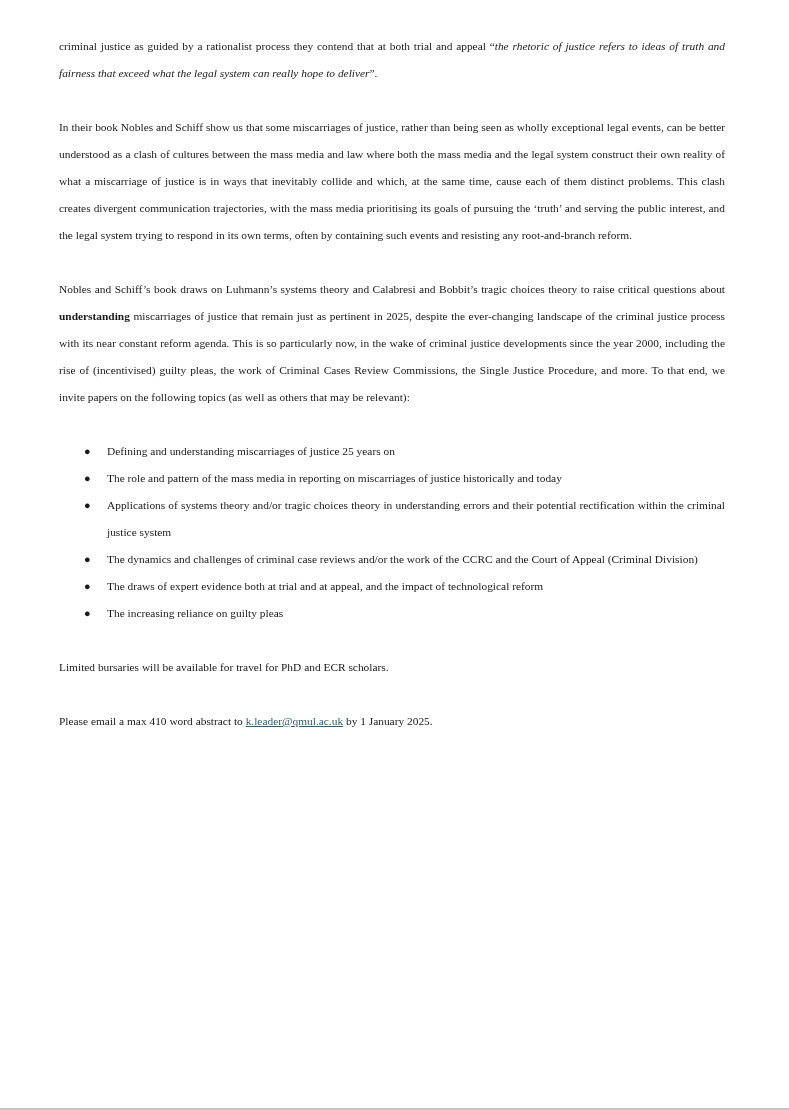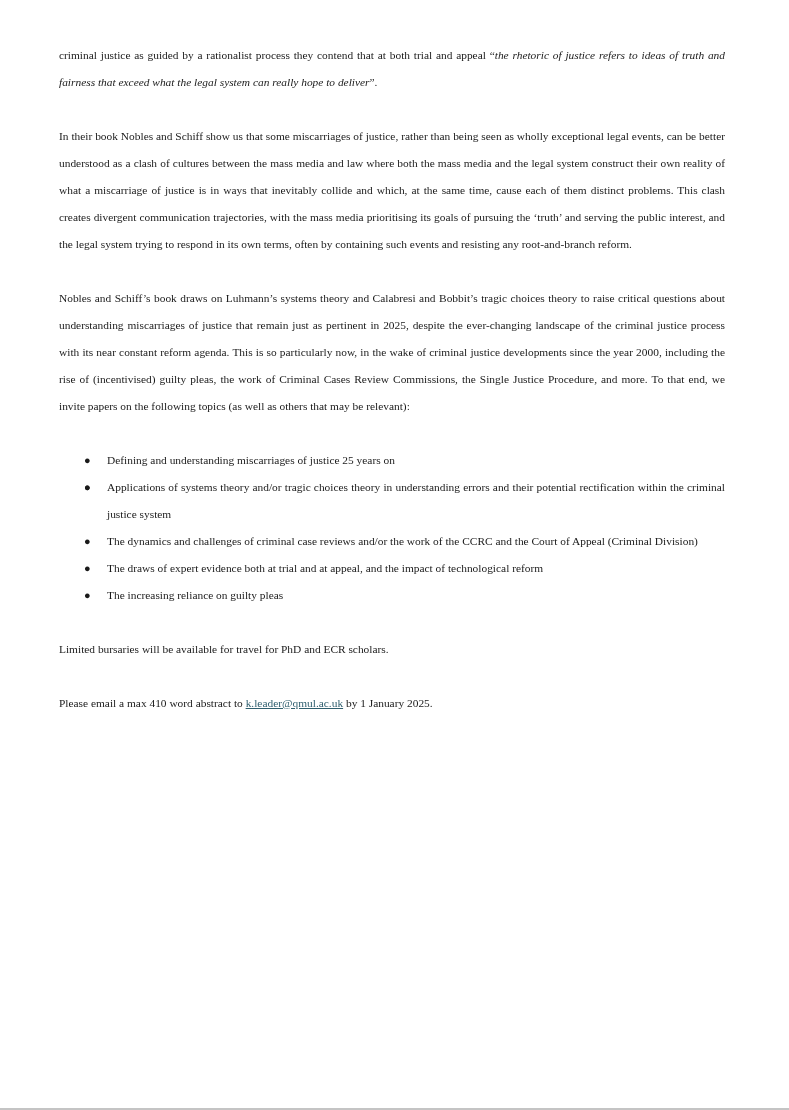--- a/index.html
+++ b/index.html
@@ -2,27 +2,27 @@
 <html><head>
   <meta charset="utf-8">
   <style>
     html, body { margin: 0; padding: 0; background: #ffffff; }
     body {
       width: 789px; height: 1110px; position: relative; overflow: hidden;
       font-family: "Liberation Serif", "DejaVu Serif", serif;
       color: #1a1a1a;
     }
     .page {
-      position: absolute; left: 59px; top: 42px; width: 666px;
+      position: absolute; left: 59px; top: 33px; width: 666px;
       font-size: 11.4px; line-height: 27px;
     }
     p { margin: 0; text-align: justify; }
     .gap { height: 27px; }
     em { font-style: italic; }
-    strong { font-weight: normal; }
+    strong { font-weight: bold; }
     ul.topics { list-style: none; margin: 0; padding: 0; }
     ul.topics li { position: relative; padding-left: 48px; text-align: justify; }
     ul.topics li .bullet {
       position: absolute; left: 25px; top: 0; font-size: 11px;
     }
     a.email { color: #2f5f6f; }
     .bottom-rule {
       position: absolute; left: 0; right: 0; top: 1108px; height: 2px; background: #c4c4c4;
     }
   </style>
@@ -38,21 +38,21 @@
   <p>In their book Nobles and Schiff show us that some miscarriages of justice, rather than being seen as wholly exceptional legal events, can be better understood as a clash of cultures between the mass media and law where both the mass media and the legal system construct their own reality of what a miscarriage of justice is in ways that inevitably collide and which, at the same time, cause each of them distinct problems. This clash creates divergent communication trajectories, with the mass media prioritising its goals of pursuing the ‘truth’ and serving the public interest, and the legal system trying to respond in its own terms, often by containing such events and resisting any root-and-branch reform.</p>
 
   <div class="gap"></div>
 
   <p><span>Nobles and Schiff’s book draws on Luhmann’s systems theory and Calabresi and Bobbit’s tragic choices theory to raise critical questions about </span><strong>understanding</strong><span> miscarriages of justice that remain just as pertinent in 2025, despite the ever-changing landscape of the criminal justice process with its near constant reform agenda. This is so particularly now, in the wake of criminal justice developments since the year 2000, including the rise of (incentivised) guilty pleas, the work of Criminal Cases Review Commissions, the Single Justice Procedure, and more. To that end, we invite papers on the following topics (as well as others that may be relevant):</span></p>
 
   <div class="gap"></div>
 
   <ul class="topics">
     <li><span class="bullet">●</span><span>Defining and understanding miscarriages of justice 25 years on</span></li>
-    <li><span class="bullet">●</span></li>
+    <li><span class="bullet">●</span><span>The role and pattern of the mass media in reporting on miscarriages of justice historically and today</span></li>
     <li><span class="bullet">●</span><span>Applications of systems theory and/or tragic choices theory in understanding errors and their potential rectification within the criminal justice system</span></li>
     <li><span class="bullet">●</span><span>The dynamics and challenges of criminal case reviews and/or the work of the CCRC and the Court of Appeal (Criminal Division)</span></li>
     <li><span class="bullet">●</span><span>The draws of expert evidence both at trial and at appeal, and the impact of technological reform</span></li>
     <li><span class="bullet">●</span><span>The increasing reliance on guilty pleas</span></li>
   </ul>
 
   <div class="gap"></div>
 
   <p>Limited bursaries will be available for travel for PhD and ECR scholars.</p>
 

